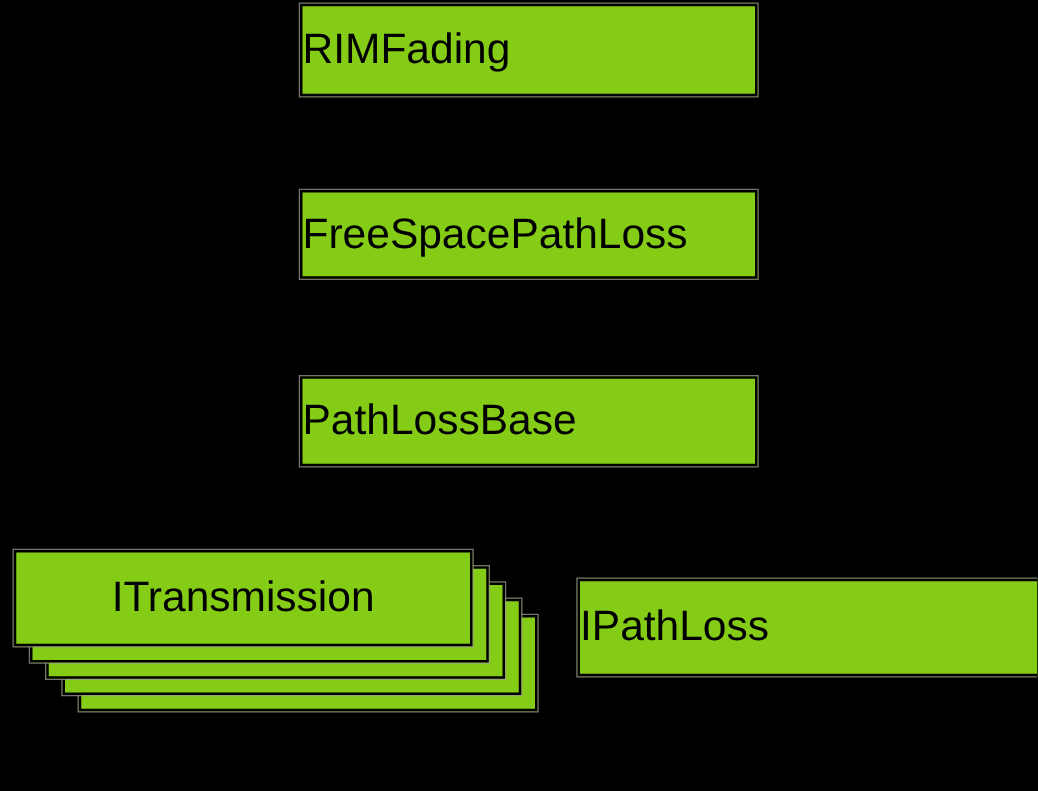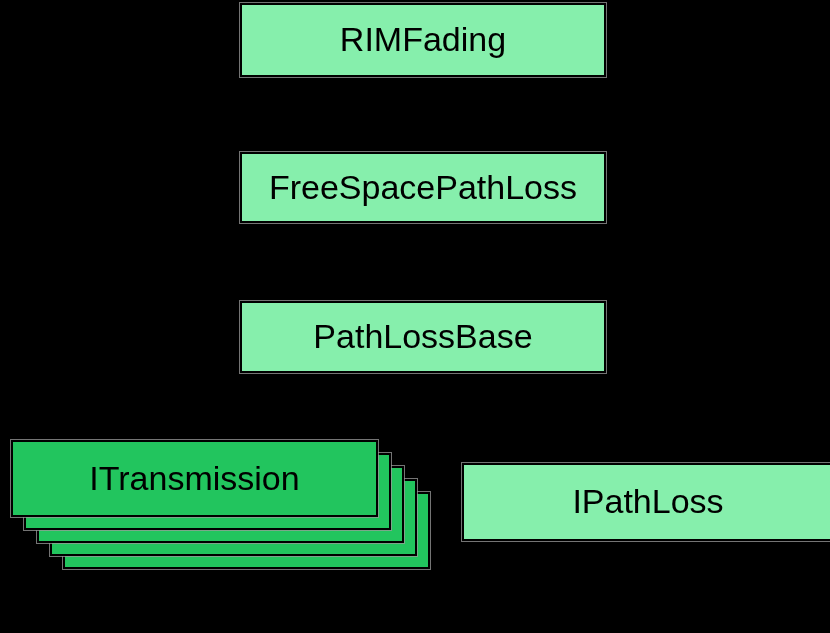--- a/index.html
+++ b/index.html
@@ -11,26 +11,26 @@
     position: relative;
     width: 830px;
     height: 633px;
     background: #000000;
     overflow: hidden;
     font-family: "Liberation Sans", sans-serif;
   }
   .node {
     position: absolute;
     box-sizing: border-box;
-    background: #86efac;
+    background: #84cc16;
     border: 2px solid #000000;
     box-shadow: 0 0 0 1px rgba(155,155,155,0.75);
     display: flex;
     align-items: center;
-    justify-content: center;
+    justify-content: flex-start;
   }
   .node-label {
     font-size: 34px;
     line-height: 1;
     color: #000000;
     white-space: nowrap;
     padding-bottom: 2px;
   }
   
   .node-rimfading        { left: 240px; top: 3px;   width: 366px; height: 74px; }
@@ -41,21 +41,21 @@
   
   .stack {
     position: absolute;
     left: 11px; top: 440px;
     width: 432px; height: 130px;
   }
   .stack .layer {
     position: absolute;
     width: 367px; height: 77px;
     box-sizing: border-box;
-    background: #22c55e;
+    background: #84cc16;
     border: 2px solid #000000;
     box-shadow: 0 0 0 1px rgba(155,155,155,0.75);
   }
   .stack .layer.l4 { left: 52px; top: 52px; z-index: 1; }
   .stack .layer.l3 { left: 39px; top: 39px; z-index: 2; }
   .stack .layer.l2 { left: 26px; top: 26px; z-index: 3; }
   .stack .layer.l1 { left: 13px; top: 13px; z-index: 4; }
   .stack .layer.l0 {
     left: 0;  top: 0;  z-index: 5;
     display: flex; align-items: center; justify-content: center;

